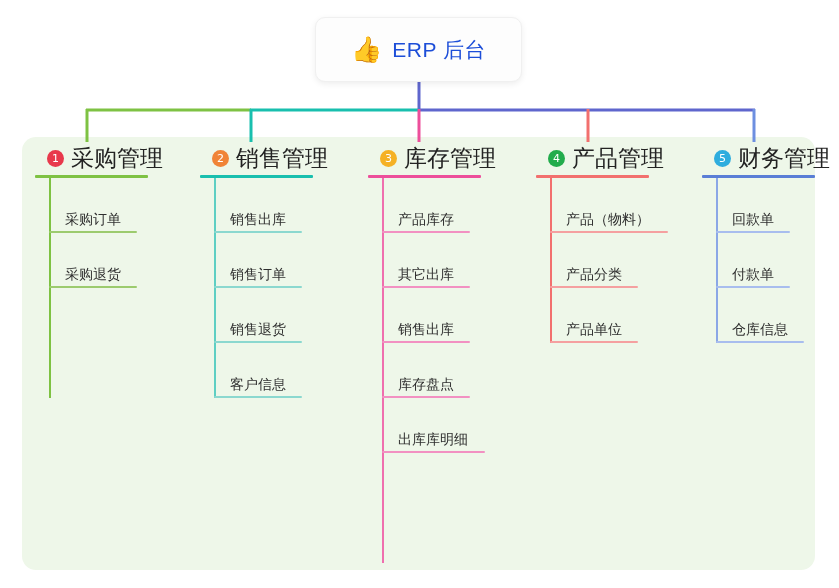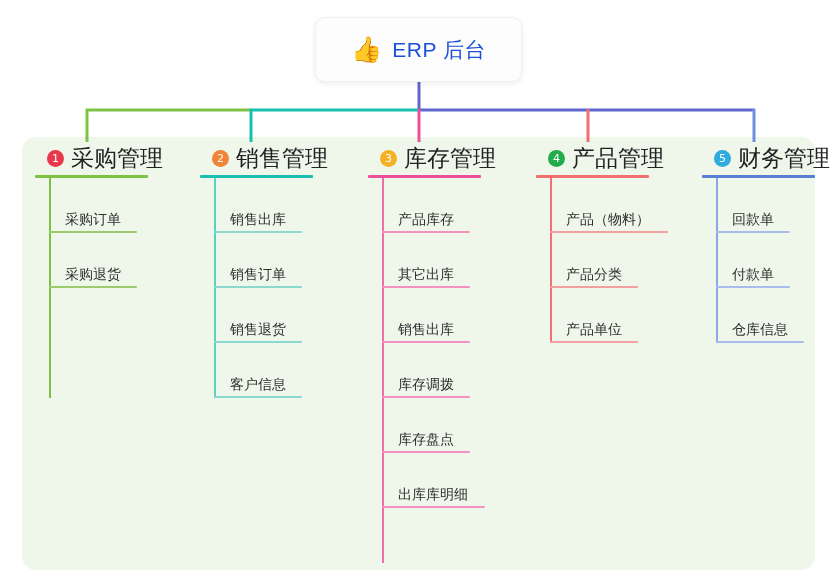--- a/index.html
+++ b/index.html
@@ -235,24 +235,20 @@
       </div>
       <div class="leaf">
         <span class="leaf-text">其它出库</span>
         <span class="leaf-rule" style="background:#f291c2; width:88px;"></span>
       </div>
       <div class="leaf">
         <span class="leaf-text">销售出库</span>
         <span class="leaf-rule" style="background:#f291c2; width:88px;"></span>
       </div>
       <div class="leaf">
-        <span class="leaf-text">库存调拨</span>
-        <span class="leaf-rule" style="background:#f291c2; width:88px;"></span>
-      </div>
-      <div class="leaf">
         <span class="leaf-text">库存盘点</span>
         <span class="leaf-rule" style="background:#f291c2; width:88px;"></span>
       </div>
       <div class="leaf">
         <span class="leaf-text">出库库明细</span>
         <span class="leaf-rule" style="background:#f291c2; width:103px;"></span>
       </div>
     </div>
   </div>
 

